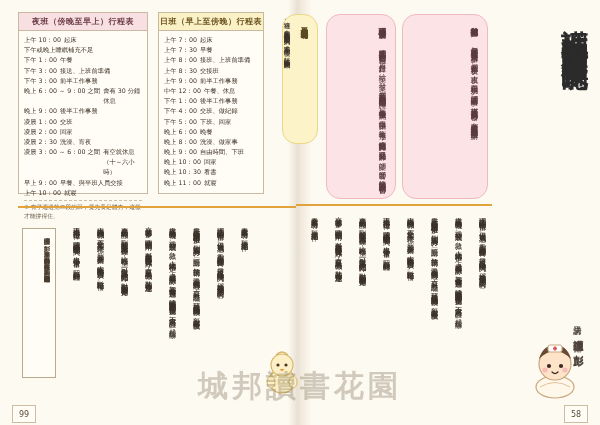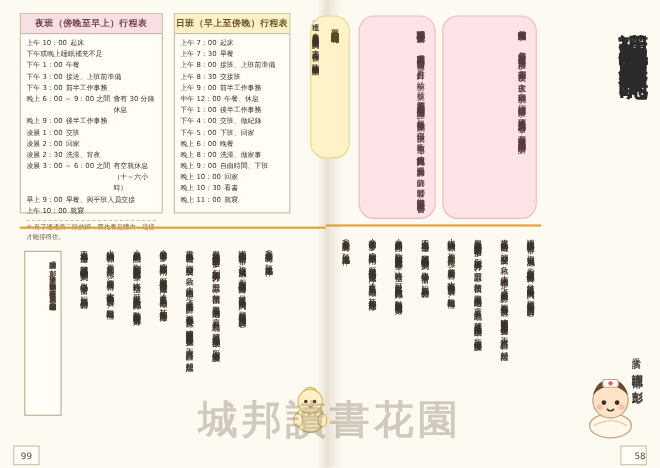--- a/index.html
+++ b/index.html
@@ -69,21 +69,21 @@
   }
   
   .rule{position:absolute;background:#e2a33c;height:1.5px;}
   .pg-box{
     position:absolute;bottom:2px;width:22px;height:16px;border:1px solid #cbbda3;
     display:flex;align-items:center;justify-content:center;font-size:8px;color:#5b4c3a;background:#fffdf6;
   }
   
   .wm{
     position:absolute;left:0;right:0;bottom:18px;text-align:center;
-    font-size:36px;color:rgba(120,105,80,.33);font-weight:bold;letter-spacing:4px;
+    font-size:30px;color:rgba(120,105,80,.33);font-weight:bold;letter-spacing:4px;
     pointer-events:none;
   }
   
   .chara{position:absolute;}
 </style>
 </head>
 <body>
 
 <div class="page">
 
@@ -287,17 +287,17 @@
     <ellipse cx="31" cy="33" rx="4" ry="6" fill="#fdf0c6" stroke="#d8b86a" stroke-width="1"></ellipse>
   </svg>
 
   <div class="wm">
     <span>城邦讀書花園</span>
   </div>
 
   <div class="pg-box" style="left:12px;">
     <span>99</span>
   </div>
-  <div class="pg-box" style="right:12px;justify-content:flex-end;">
+  <div class="pg-box" style="right:12px;">
     <span>58</span>
   </div>
 
 </div>
 
 </body></html>

